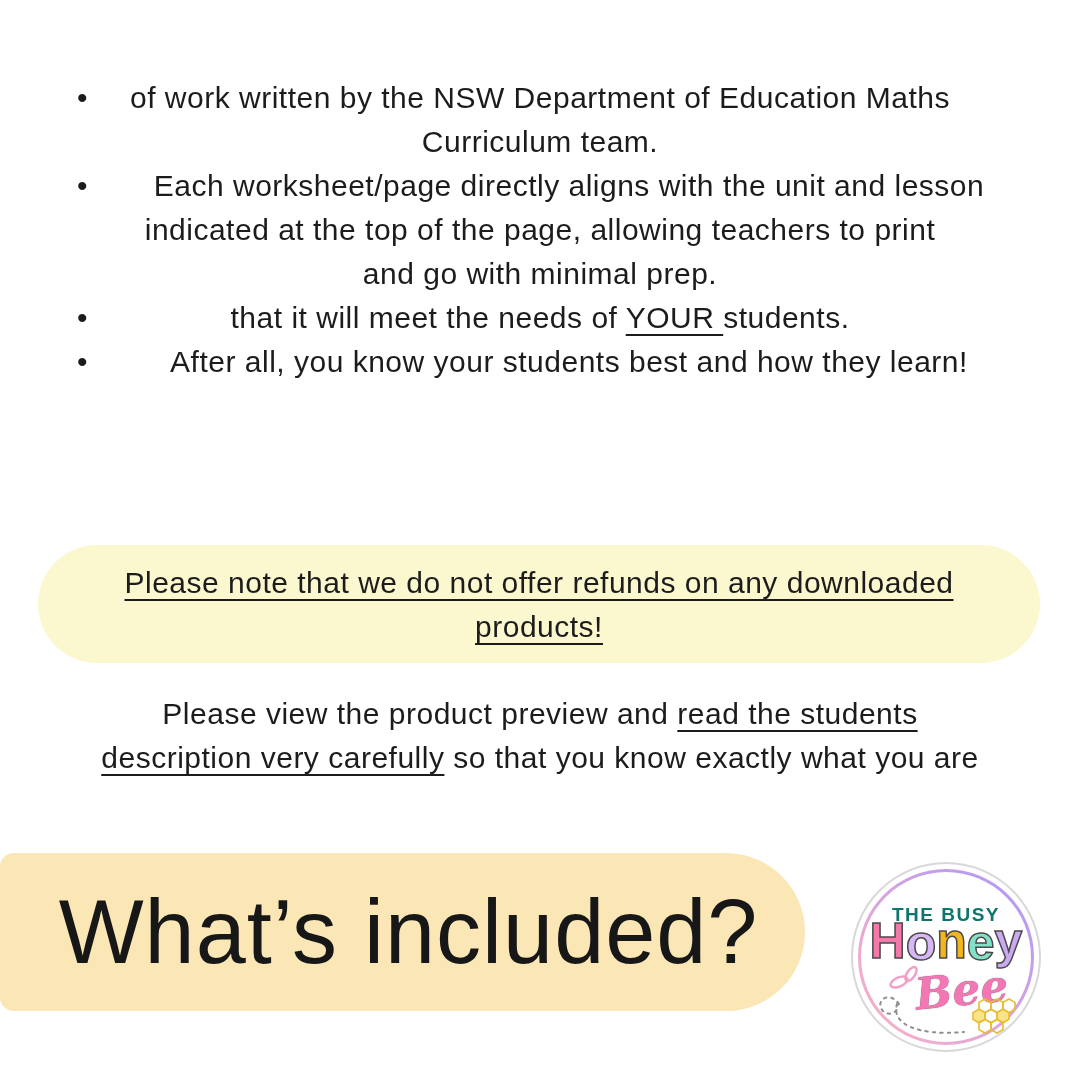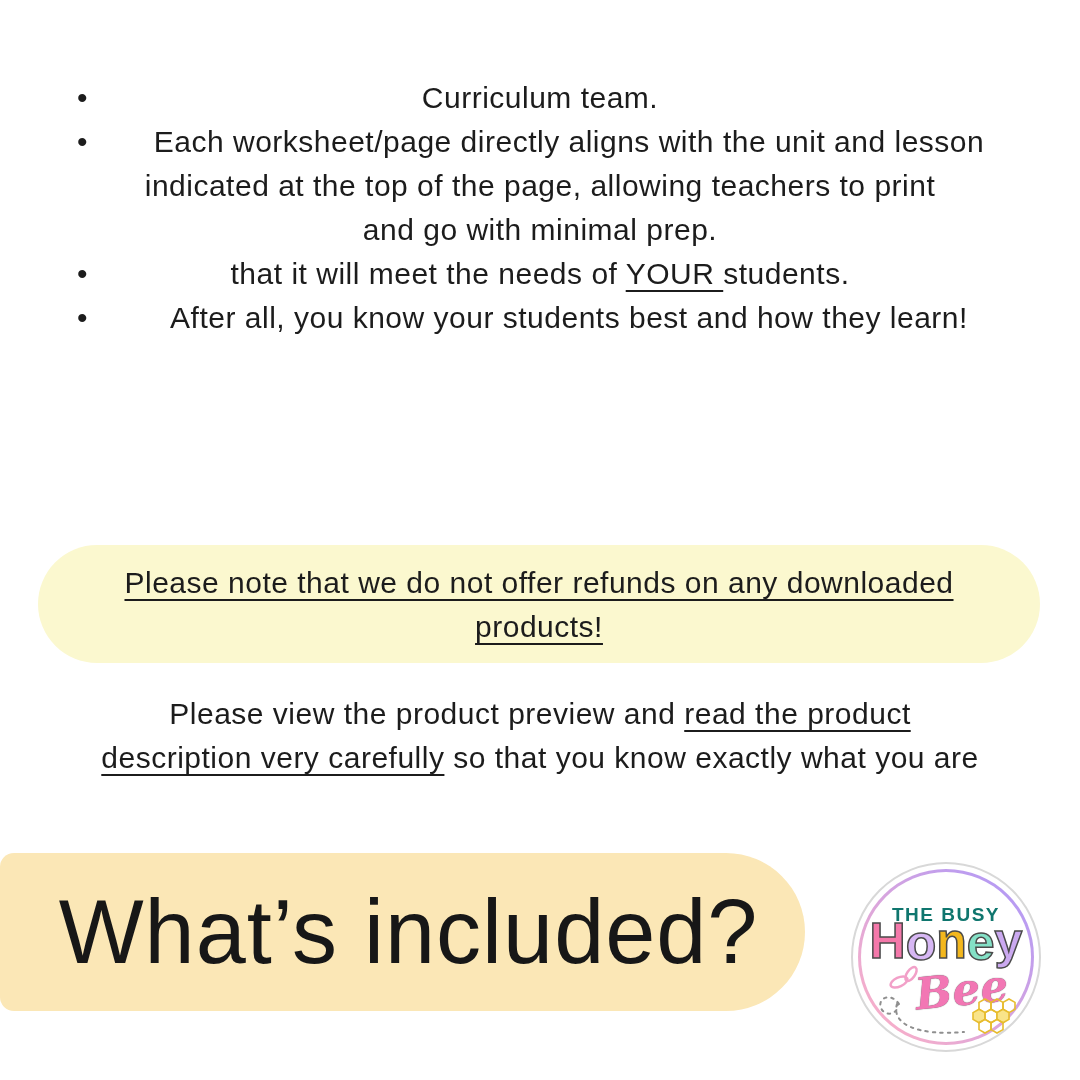--- a/index.html
+++ b/index.html
@@ -131,20 +131,21 @@
   .bee-trail { position: absolute; left: 16px; top: 126px; }
   .honeycomb { position: absolute; right: 22px; bottom: 16px; }
   .petals { position: absolute; left: 36px; top: 100px; }
 </style>
 </head>
 <body>
 
 <ul class="bullets">
   <li class="bullet-item">
     <span class="bullet-marker">•</span>
+    <span class="line">of work written by the NSW Department of Education Maths</span>
     <span class="line">Curriculum team.</span>
   </li>
   <li class="bullet-item">
     <span class="bullet-marker">•</span>
     <span class="line first">Each worksheet/page directly aligns with the unit and lesson</span>
     <span class="line">indicated at the top of the page, allowing teachers to print</span>
     <span class="line">and go with minimal prep.</span>
   </li>
   <li class="bullet-item">
     <span class="bullet-marker">•</span>
@@ -155,21 +156,21 @@
     <span class="line first">After all, you know your students best and how they learn!</span>
   </li>
 </ul>
 
 <div class="refund-box" style="background-color: rgb(251, 248, 207);">
   <span class="line"><span class="u">Please note that we do not offer refunds on any downloaded</span></span>
   <span class="line"><span class="u">products!</span></span>
 </div>
 
 <div class="preview-note">
-  <span class="line"><span>Please view the product preview and </span><span class="u">read the product</span></span>
+  <span class="line"><span>Please view the product preview and </span><span class="u">read the students</span></span>
   <span class="line"><span class="u">description very carefully</span><span> so that you know exactly what you are</span></span>
 </div>
 
 <div class="included-banner" style="background-color: rgb(251, 231, 182);">
   <span class="included-title">What’s included?</span>
 </div>
 
 <div class="logo">
   <div class="logo-ring">
     <div class="logo-ring-inner"></div>

